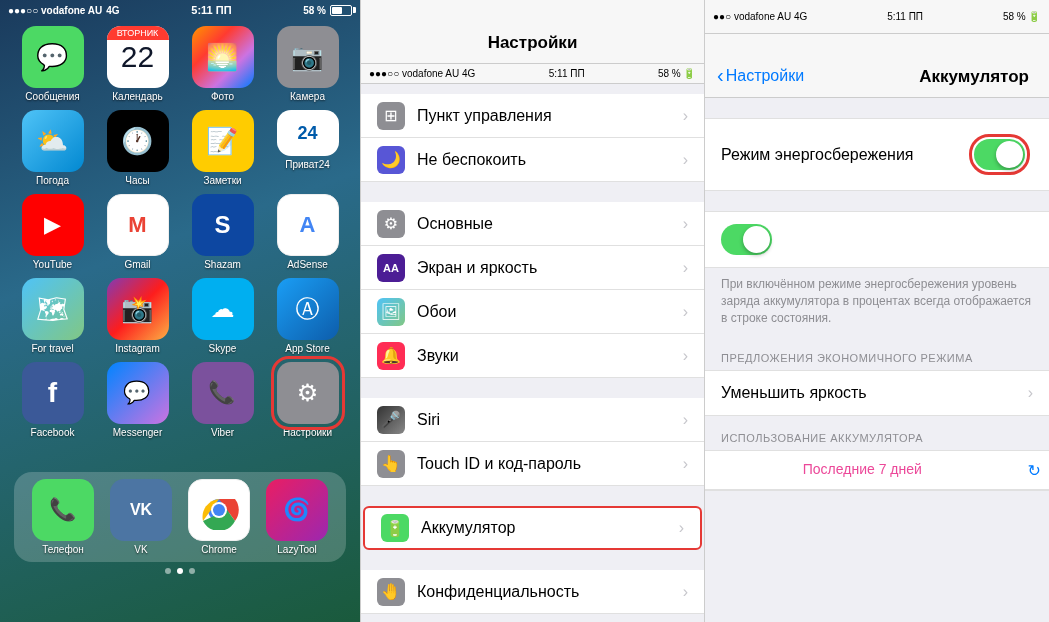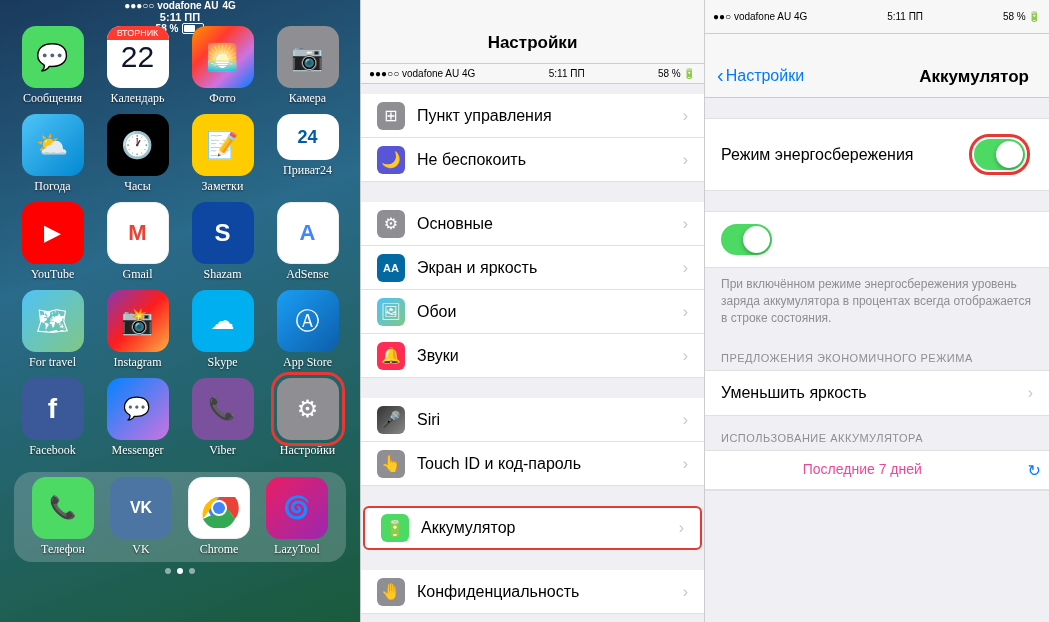--- a/index.html
+++ b/index.html
@@ -23,21 +23,20 @@
 
     .status-bar {
       height: 20px;
       display: flex;
       align-items: center;
       justify-content: space-between;
       padding: 0 8px;
       font-size: 11px;
       color: #fff;
       font-weight: 600;
-      flex-direction: column;
     }
     .status-left { display: flex; gap: 4px; align-items: center; }
     .status-right { display: flex; gap: 4px; align-items: center; font-size: 10px; }
     .battery-icon { width: 22px; height: 11px; border: 1.5px solid #fff; border-radius: 2px; position: relative; display: inline-flex; align-items: center; padding: 1px; }
     .battery-icon::after { content:''; position:absolute; right:-5px; top:50%; transform:translateY(-50%); width:3px; height:6px; background:#fff; border-radius:0 1px 1px 0; }
     .battery-fill { height: 100%; width: 58%; background: #fff; border-radius: 1px; }
 
     .icons-grid {
       display: grid;
       grid-template-columns: repeat(4, 1fr);
@@ -58,26 +57,25 @@
       border-radius: 14px;
       display: flex;
       align-items: center;
       justify-content: center;
       font-size: 26px;
       color: #fff;
       overflow: hidden;
       position: relative;
     }
     .app-icon-label {
-      font-size: 12px;
+      font-size: 10px;
       color: #fff;
       text-align: center;
       text-shadow: 0 1px 2px rgba(0,0,0,0.7);
       white-space: nowrap;
-      font-family: Liberation Serif, serif;
     }
 
     
     .bg-green { background: #4cd964; }
     .bg-gray { background: #8e8e93; }
     .bg-white { background: #fff; }
     .bg-photos { background: linear-gradient(135deg, #ff9500, #ff3b30, #cc73e1, #007aff); }
     .bg-weather { background: linear-gradient(135deg, #4fc3f7, #0288d1); }
     .bg-clock { background: #000; }
     .bg-notes { background: #ffcc00; }
@@ -549,21 +547,21 @@
 
     <div style="height:20px;background:#efeff4;"></div>
 
     <div class="settings-item">
       <div class="settings-item-icon si-gray">⚙</div>
       <span class="settings-item-text">Основные</span>
       <span class="settings-item-chevron">›</span>
     </div>
 
     <div class="settings-item">
-      <div class="settings-item-icon" style="background:#0369a1;">
+      <div class="settings-item-icon" style="background:#4c1d95;">
           <span style="font-size:11px;font-weight:bold;">AA</span>
         </div>
       <span class="settings-item-text">Экран и яркость</span>
       <span class="settings-item-chevron">›</span>
     </div>
 
     <div class="settings-item">
       <div class="settings-item-icon" style="background:linear-gradient(135deg,#4fc3f7,#81c784);">🖼</div>
       <span class="settings-item-text">Обои</span>
       <span class="settings-item-chevron">›</span>

